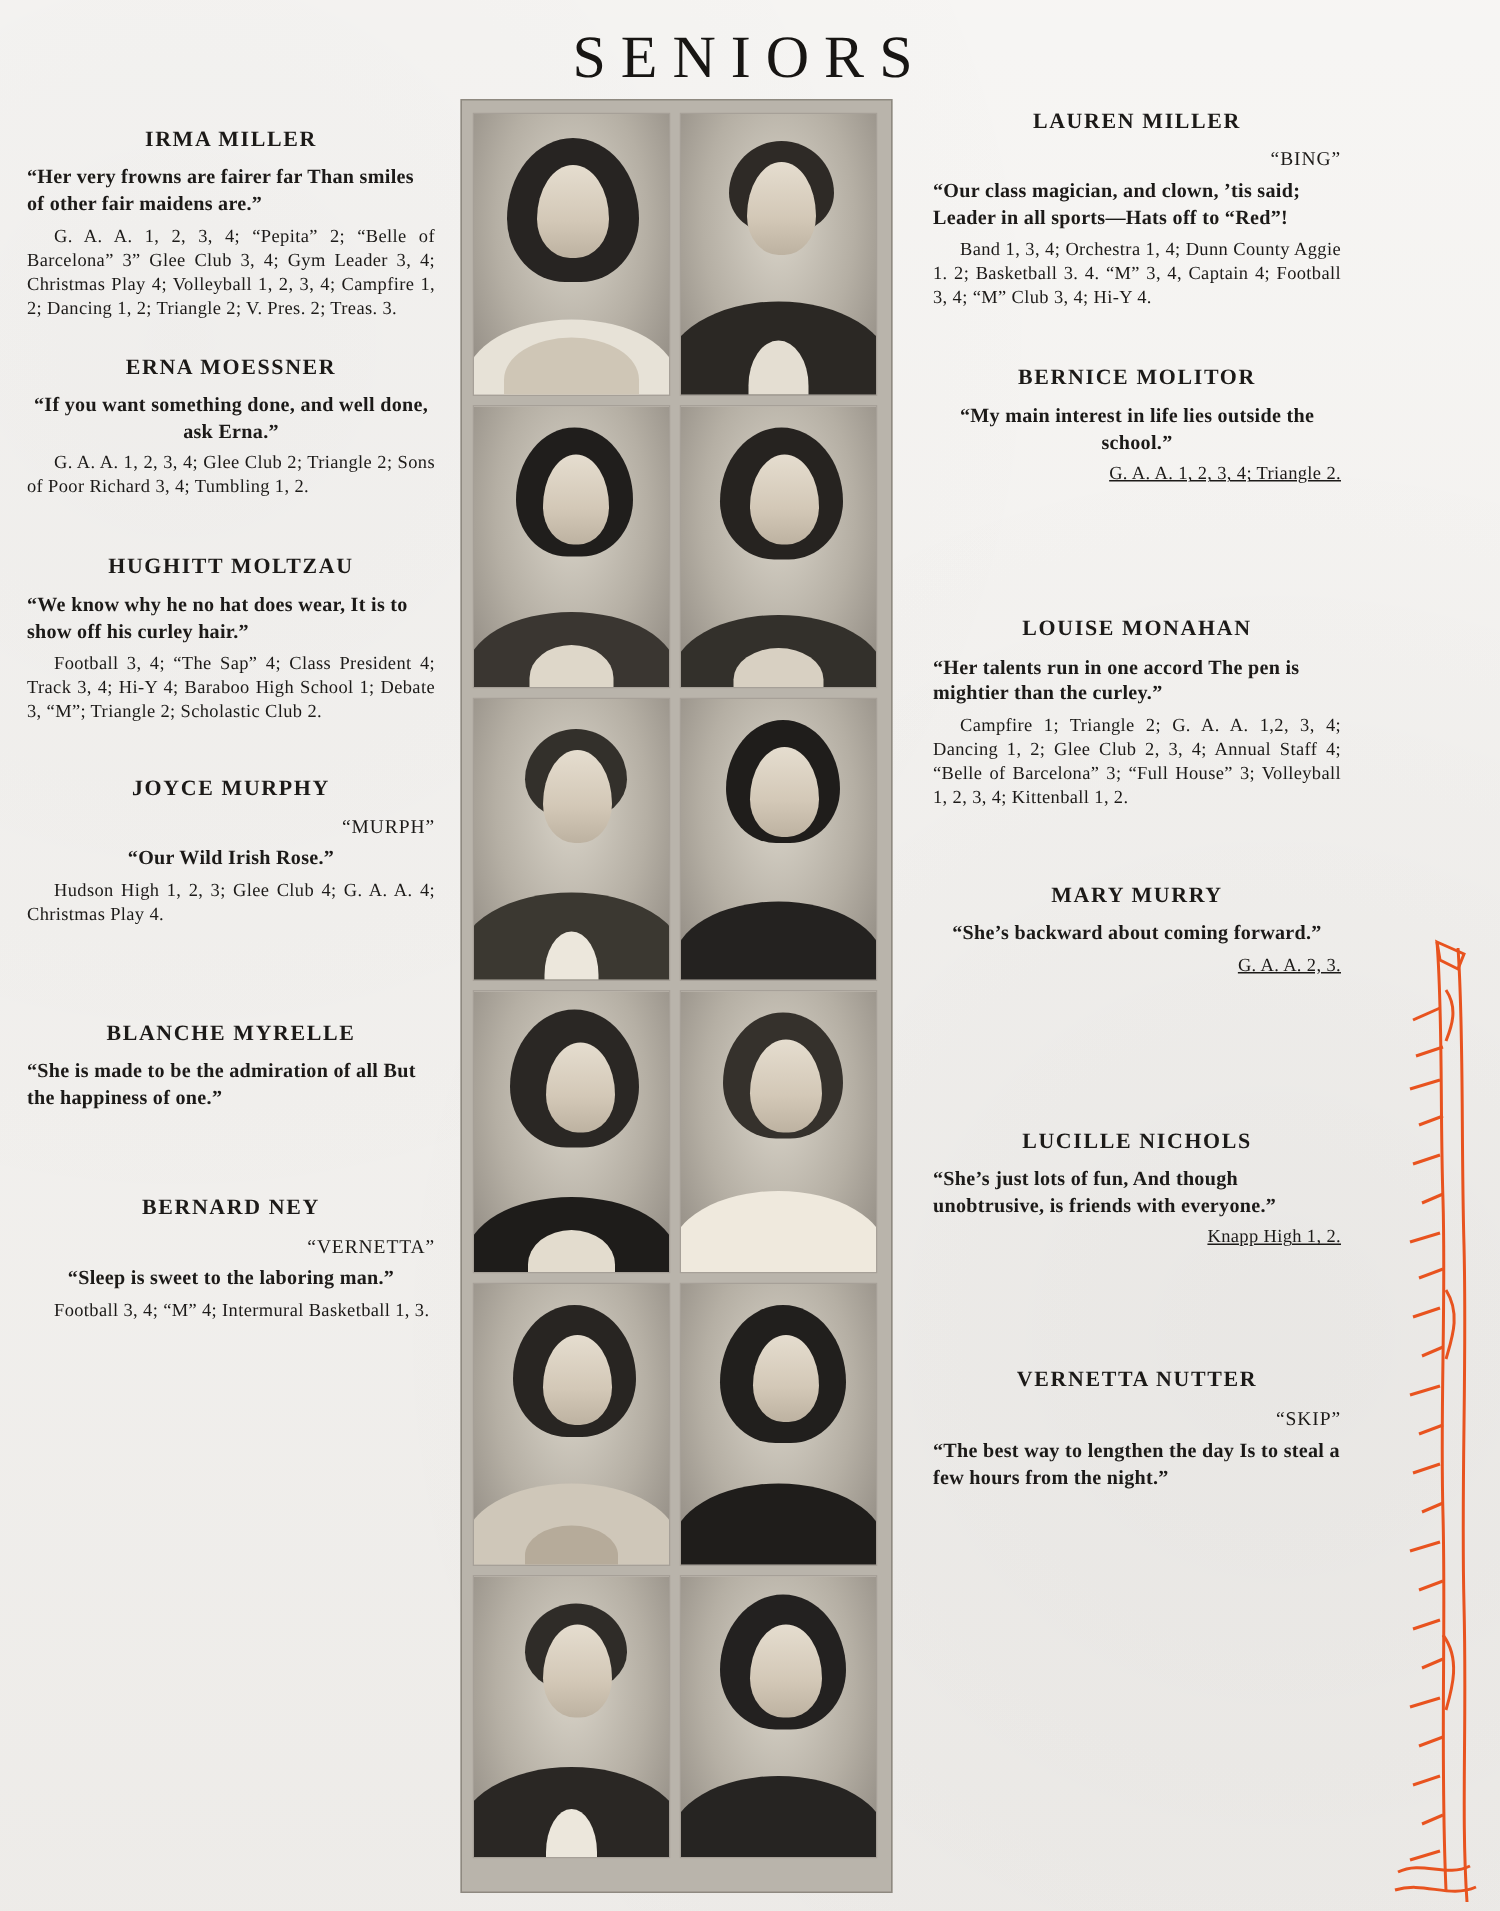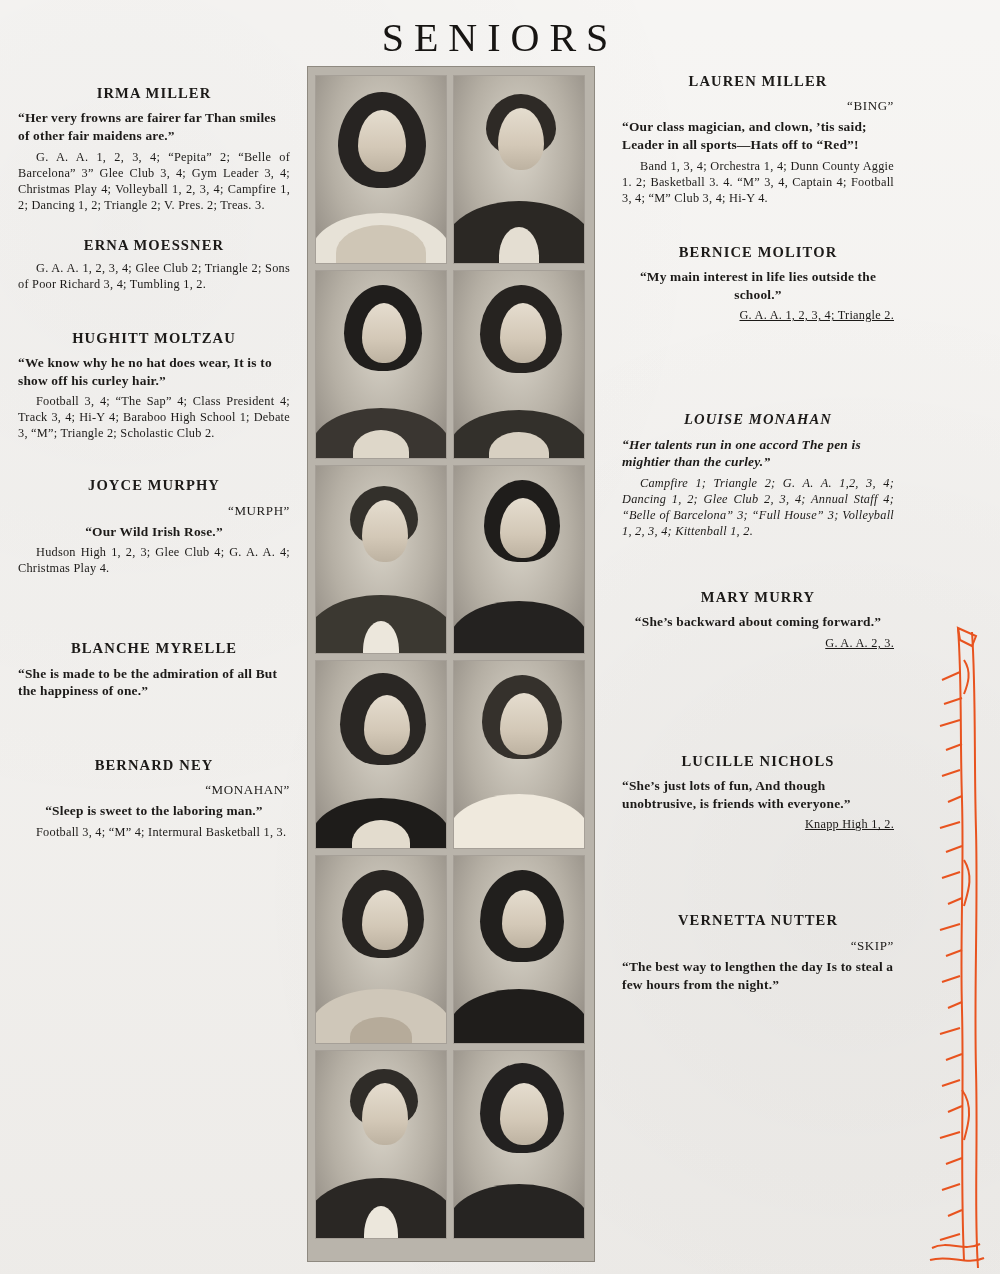--- a/index.html
+++ b/index.html
@@ -134,21 +134,21 @@
 
   
   .col-left .entry:nth-child(1) { margin-bottom: 22px; }
   .col-left .entry:nth-child(2) { margin-bottom: 36px; }
   .col-left .entry:nth-child(3) { margin-bottom: 34px; }
   .col-left .entry:nth-child(4) { margin-bottom: 62px; }
   .col-left .entry:nth-child(5) { margin-bottom: 56px; }
 
   .col-right .entry:nth-child(1) { margin-bottom: 36px; }
   .col-right .entry:nth-child(2) { margin-bottom: 86px; }
-  .col-right .entry:nth-child(3) { margin-bottom: 48px; font-style: italic; }
+  .col-right .entry:nth-child(3) { margin-bottom: 48px; }
   .col-right .entry:nth-child(4) { margin-bottom: 100px; }
   .col-right .entry:nth-child(5) { margin-bottom: 78px; }
 
   
   .margin-sketch {
     position: absolute;
     right: 8px;
     top: 620px;
     width: 90px;
     height: 650px;
@@ -165,20 +165,21 @@
   <div class="col col-left">
 
     <div class="entry">
       <div class="name">IRMA MILLER</div>
       <div class="quote">“Her very frowns are fairer far Than smiles of other fair maidens are.”</div>
       <div class="acts">G. A. A. 1, 2, 3, 4; “Pepita” 2; “Belle of Barcelona” 3” Glee Club 3, 4; Gym Leader 3, 4; Christmas Play 4; Volleyball 1, 2, 3, 4; Campfire 1, 2; Dancing 1, 2; Triangle 2; V. Pres. 2; Treas. 3.</div>
     </div>
 
     <div class="entry">
       <div class="name">ERNA MOESSNER</div>
+      <div class="quote center">“If you want something done, and well done, ask Erna.”</div>
       <div class="acts">G. A. A. 1, 2, 3, 4; Glee Club 2; Triangle 2; Sons of Poor Richard 3, 4; Tumbling 1, 2.</div>
     </div>
 
     <div class="entry">
       <div class="name">HUGHITT MOLTZAU</div>
       <div class="quote">“We know why he no hat does wear, It is to show off his curley hair.”</div>
       <div class="acts">Football 3, 4; “The Sap” 4; Class President 4; Track 3, 4; Hi-Y 4; Baraboo High School 1; Debate 3, “M”; Triangle 2; Scholastic Club 2.</div>
     </div>
 
     <div class="entry">
@@ -189,21 +190,21 @@
     </div>
 
     <div class="entry">
       <div class="name">BLANCHE MYRELLE</div>
       <div class="quote">“She is made to be the admiration of all But the happiness of one.”</div>
       <div class="acts"></div>
     </div>
 
     <div class="entry">
       <div class="name">BERNARD NEY</div>
-      <div class="nick">“MONAHAN”</div>
+      <div class="nick">“VERNETTA”</div>
       <div class="quote center">“Sleep is sweet to the laboring man.”</div>
       <div class="acts">Football 3, 4; “M” 4; Intermural Basketball 1, 3.</div>
     </div>
 
   </div>
 
   <div class="photo-strip">
 
     <div class="photo-row">
       <div class="photo">

